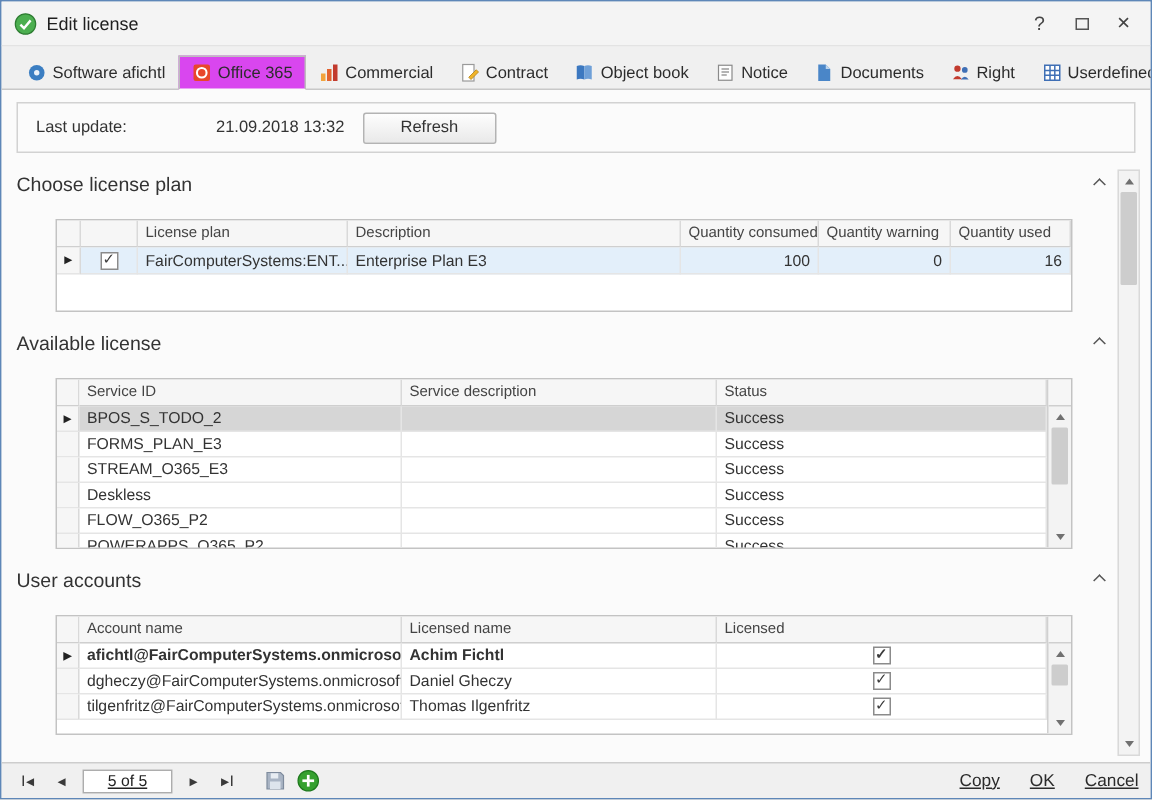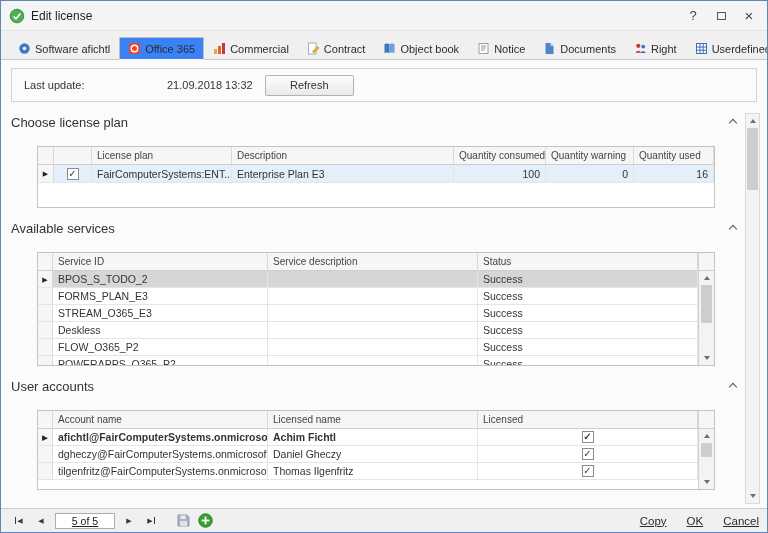--- a/index.html
+++ b/index.html
@@ -14,28 +14,28 @@
   .win-controls{margin-left:auto;display:flex;}
   .win-btn{width:28px;height:24px;display:flex;align-items:center;justify-content:center;
     color:#444;font-size:13px;cursor:default;}
   .max-box{width:9px;height:8px;border:1px solid #555;}
   .close-glyph{font-size:15px;}
   
   .tabstrip{flex:0 0 29px;display:flex;align-items:flex-end;padding-left:8px;
     border-bottom:1px solid #c8c8c8;background:#f0f0f0;}
   .tab{display:flex;align-items:center;gap:4px;padding:0 8px;font-size:11px;color:#2c2c2c;
     border:1px solid transparent;margin-bottom:-1px;height:23px;white-space:nowrap;}
-  .tab.active{background:#3b82f6;border-color:#bdbdbd;border-bottom-color:#fbfbfb;}
+  .tab.active{background:#d946ef;border-color:#bdbdbd;border-bottom-color:#fbfbfb;}
   .tabicon{display:flex;align-items:center;}
   
   .content{flex:1;background:#fbfbfb;position:relative;overflow:hidden;}
   .lu-box{margin:8px 10px 0;border:1px solid #d2d2d2;height:34px;display:flex;
     align-items:center;padding:0 12px;}
   .lu-label{font-size:11px;color:#333;width:120px;}
-  .lu-value{font-size:11px;color:#333;width:98px;margin-left:23px;}
+  .lu-value{font-size:11px;color:#333;width:98px;}
   .btn{height:21px;padding:0 24px;font-size:11px;color:#333;
     background:linear-gradient(#fdfdfd,#e9e9e9);border:1px solid #b3b3b3;border-radius:2px;
     display:flex;align-items:center;cursor:default;}
   .section-title{display:flex;align-items:center;margin:13px 28px 0 10px;font-size:13px;color:#333;}
   .chev{margin-left:auto;width:10px;height:9px;position:relative;cursor:default;}
   .chev::before{content:"";position:absolute;left:1px;top:2px;width:5px;height:5px;
     border-left:1.5px solid #555;border-top:1.5px solid #555;transform:rotate(45deg);}
   
   .tablewrap{margin:16px 0 0 36px;border:1px solid #c3c3c3;background:#fff;display:flex;
     width:678px;overflow:hidden;}
@@ -235,21 +235,21 @@
           <div class="bcell">FairComputerSystems:ENT...</div>
           <div class="bcell">Enterprise Plan E3</div>
           <div class="bcell num">100</div>
           <div class="bcell num">0</div>
           <div class="bcell num">16</div>
         </div>
       </div>
     </div>
 
     <div class="section-title">
-      <span>Available services</span>
+      <span>Available license</span>
       <span class="chev"></span>
     </div>
     <div class="tablewrap" style="height:114px;">
       <div class="tmain">
         <div class="row cols-svc">
           <div class="hcell ind"></div>
           <div class="hcell">Service ID</div>
           <div class="hcell">Service description</div>
           <div class="hcell">Status</div>
         </div>

